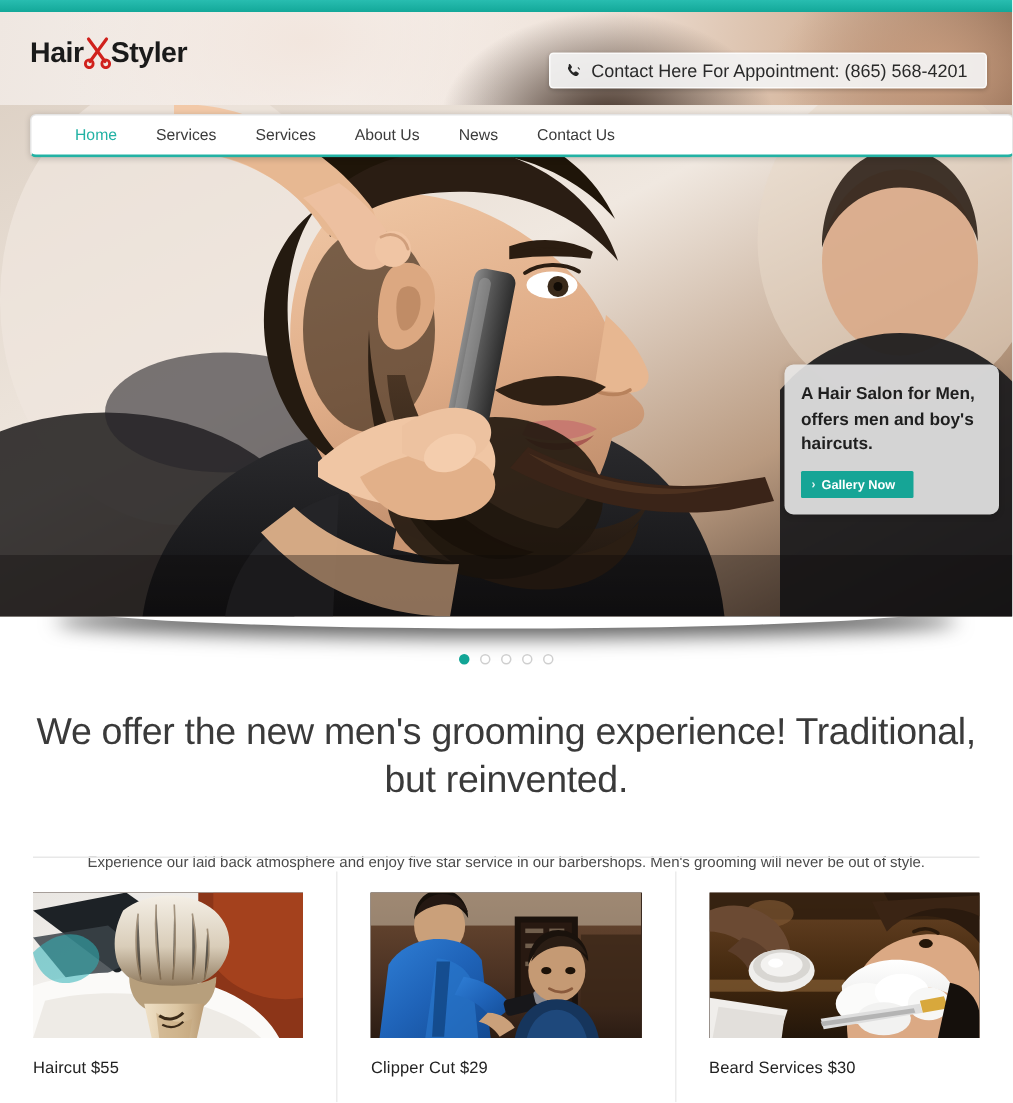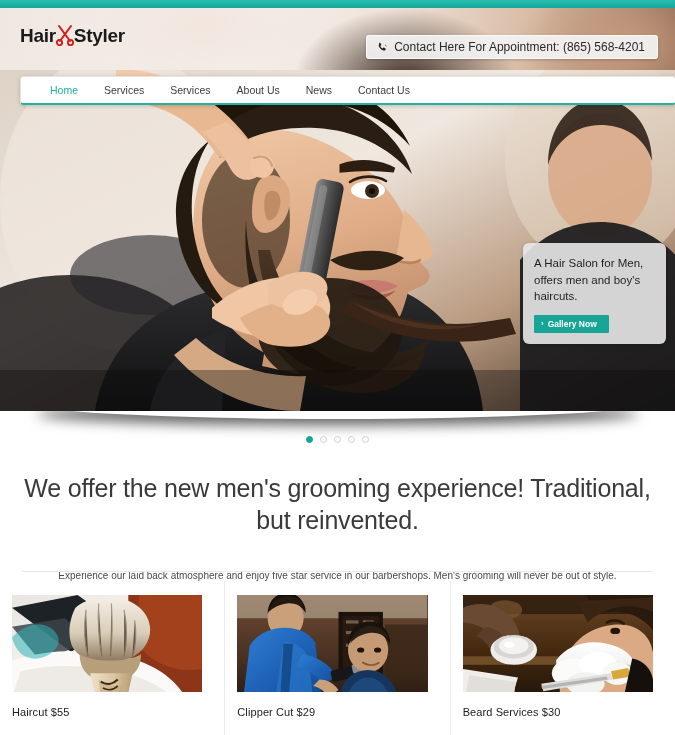--- a/index.html
+++ b/index.html
@@ -132,21 +132,21 @@
     right: 9px; top: 243px;
     width: 143px;
     background: rgba(232,232,232,0.90);
     border-radius: 6px;
     padding: 12px 11px 11px 11px;
     z-index: 7;
     box-shadow: 0 1px 4px rgba(0,0,0,0.18);
   }
   .caption h2 {
     font-size: 11.5px;
-    font-weight: normal;
+    font-weight: bold;
     color: #1f1f1f;
     line-height: 1.45;
     margin-bottom: 7px;
   }
   .caption p {
     font-size: 8.8px;
     color: #3a3a3a;
     line-height: 1.62;
     margin-bottom: 10px;
   }
@@ -239,21 +239,21 @@
   .cards {
     position: absolute;
     top: 581px; left: 0;
     width: 675px;
     height: 154px;
     display: flex;
   }
   .card {
     position: relative;
     flex: 1 1 0;
-    padding: 14px 22px 0 12px;
+    padding: 14px 22px 0 22px;
     border-right: 1px solid #ececec;
   }
   .card:last-child { border-right: 0; }
   .card-img {
     width: 100%;
     height: 97px;
     overflow: hidden;
     background: #3a2a20;
     position: relative;
   }

